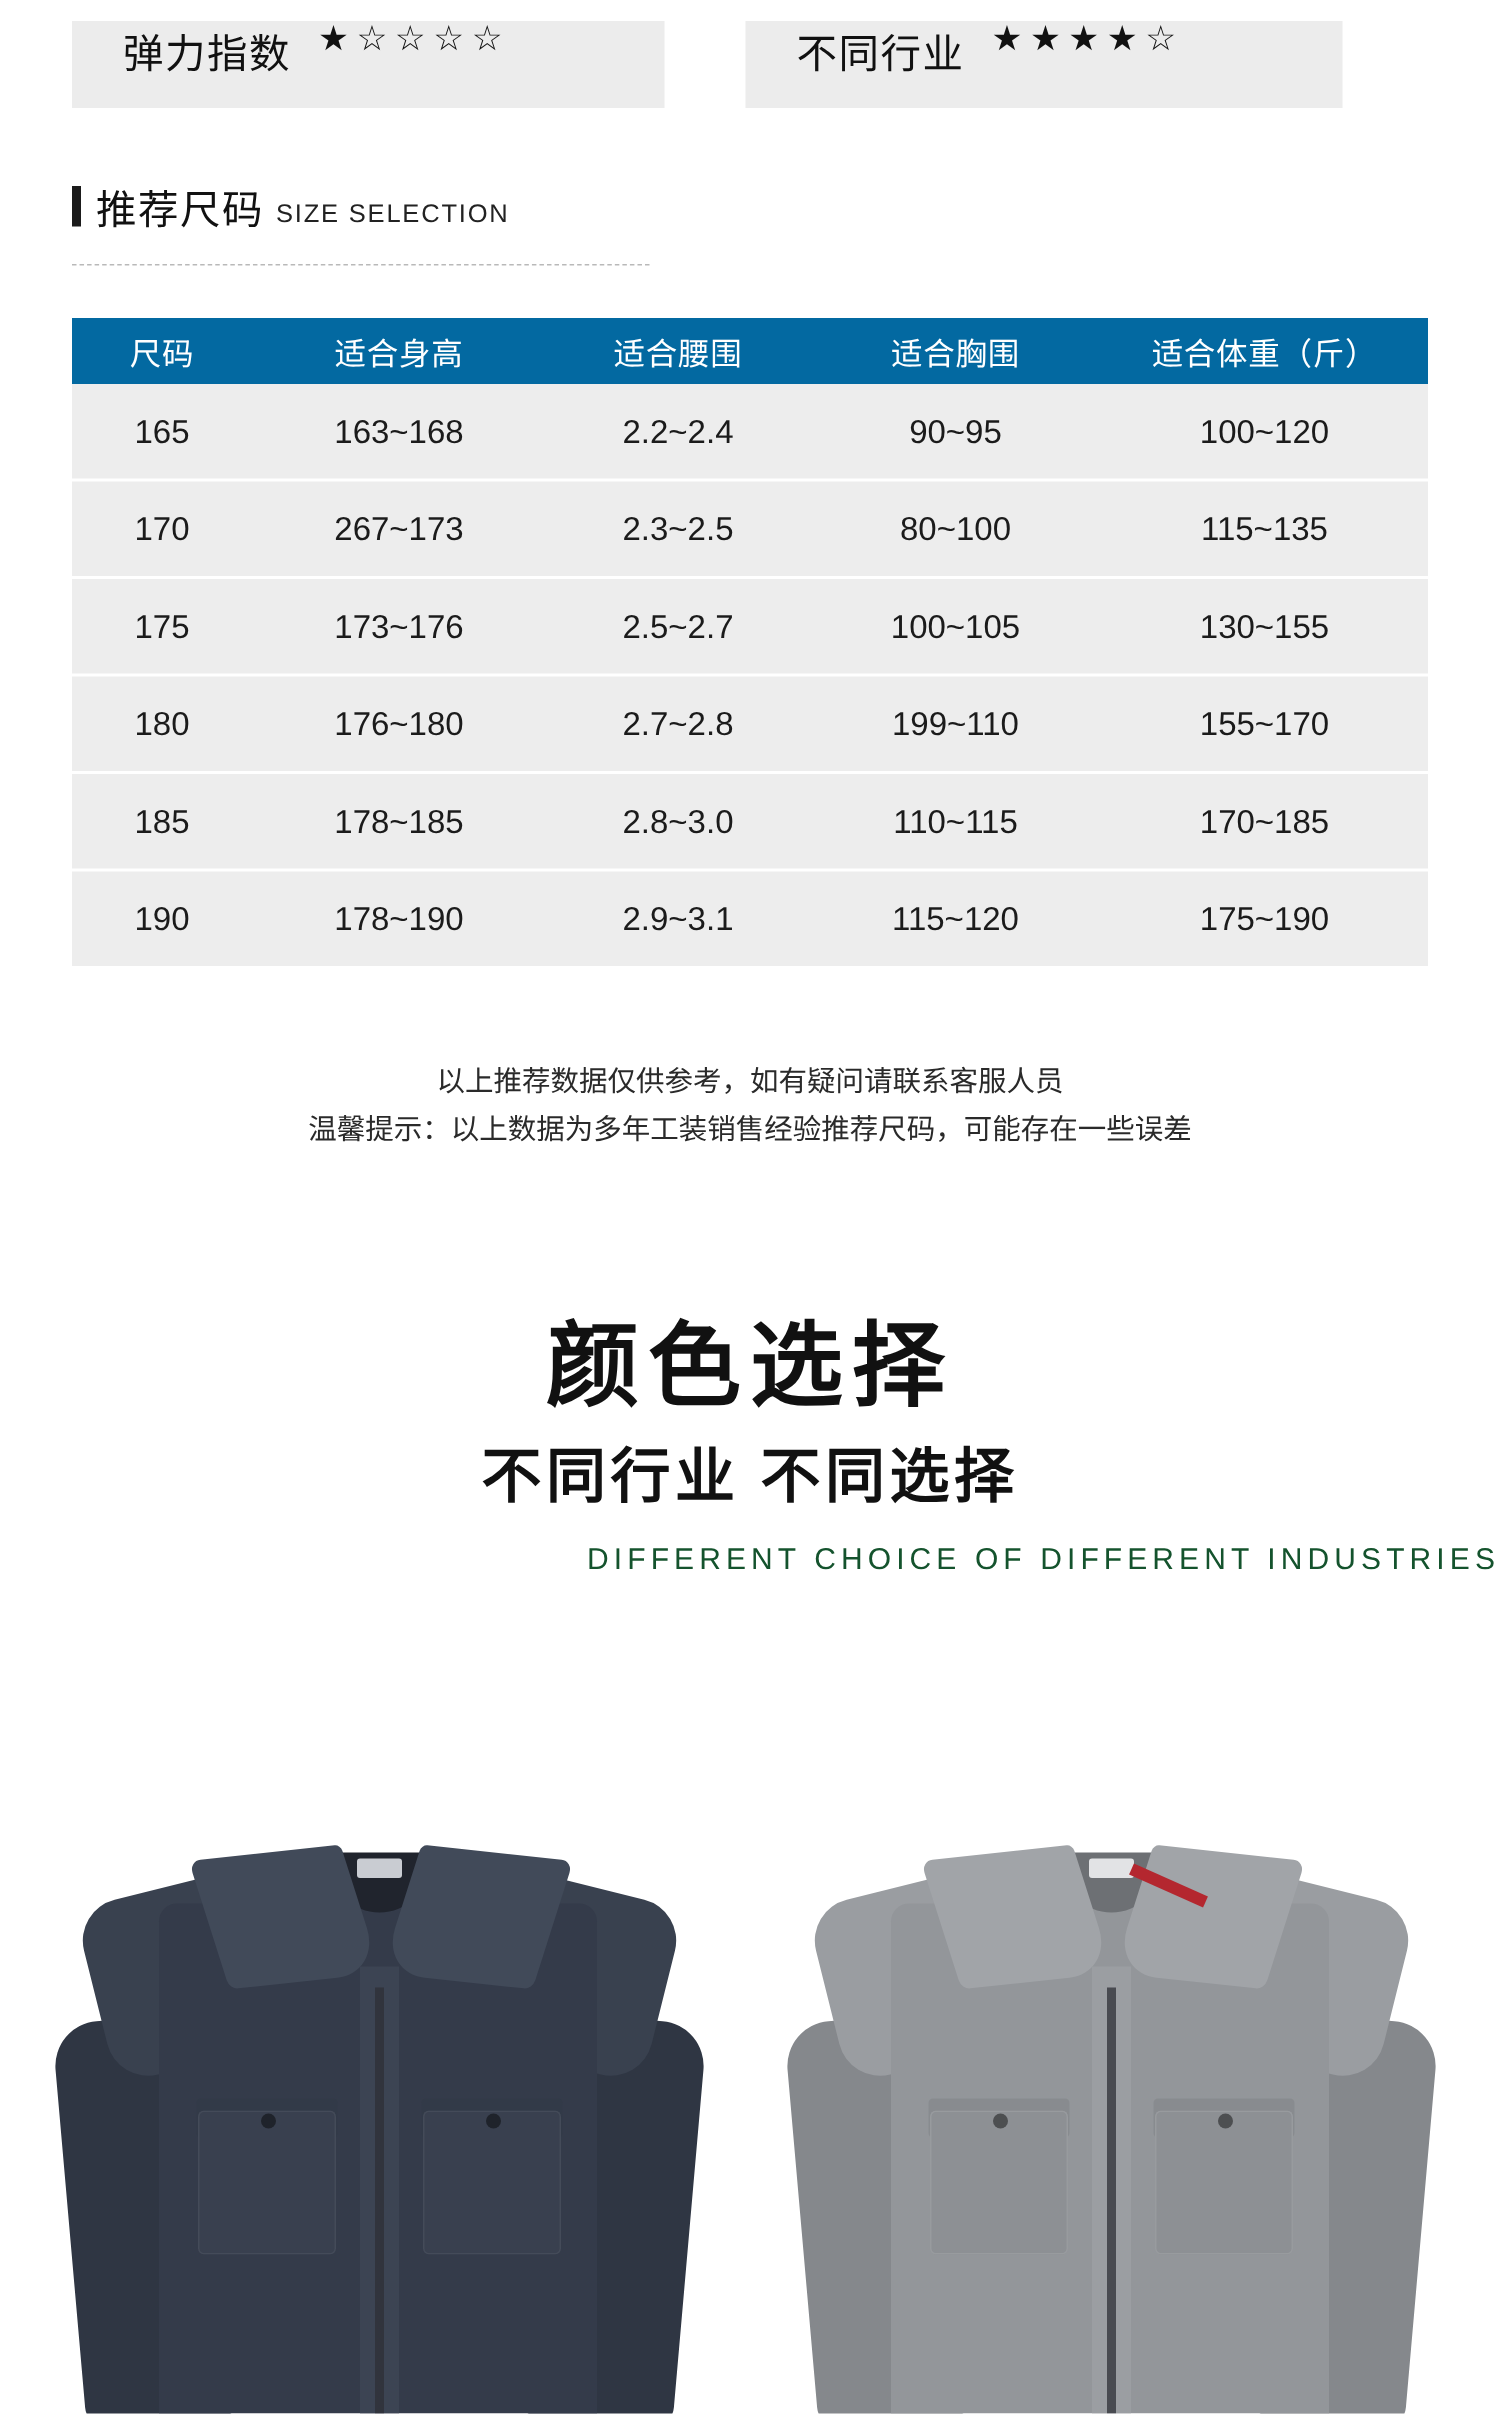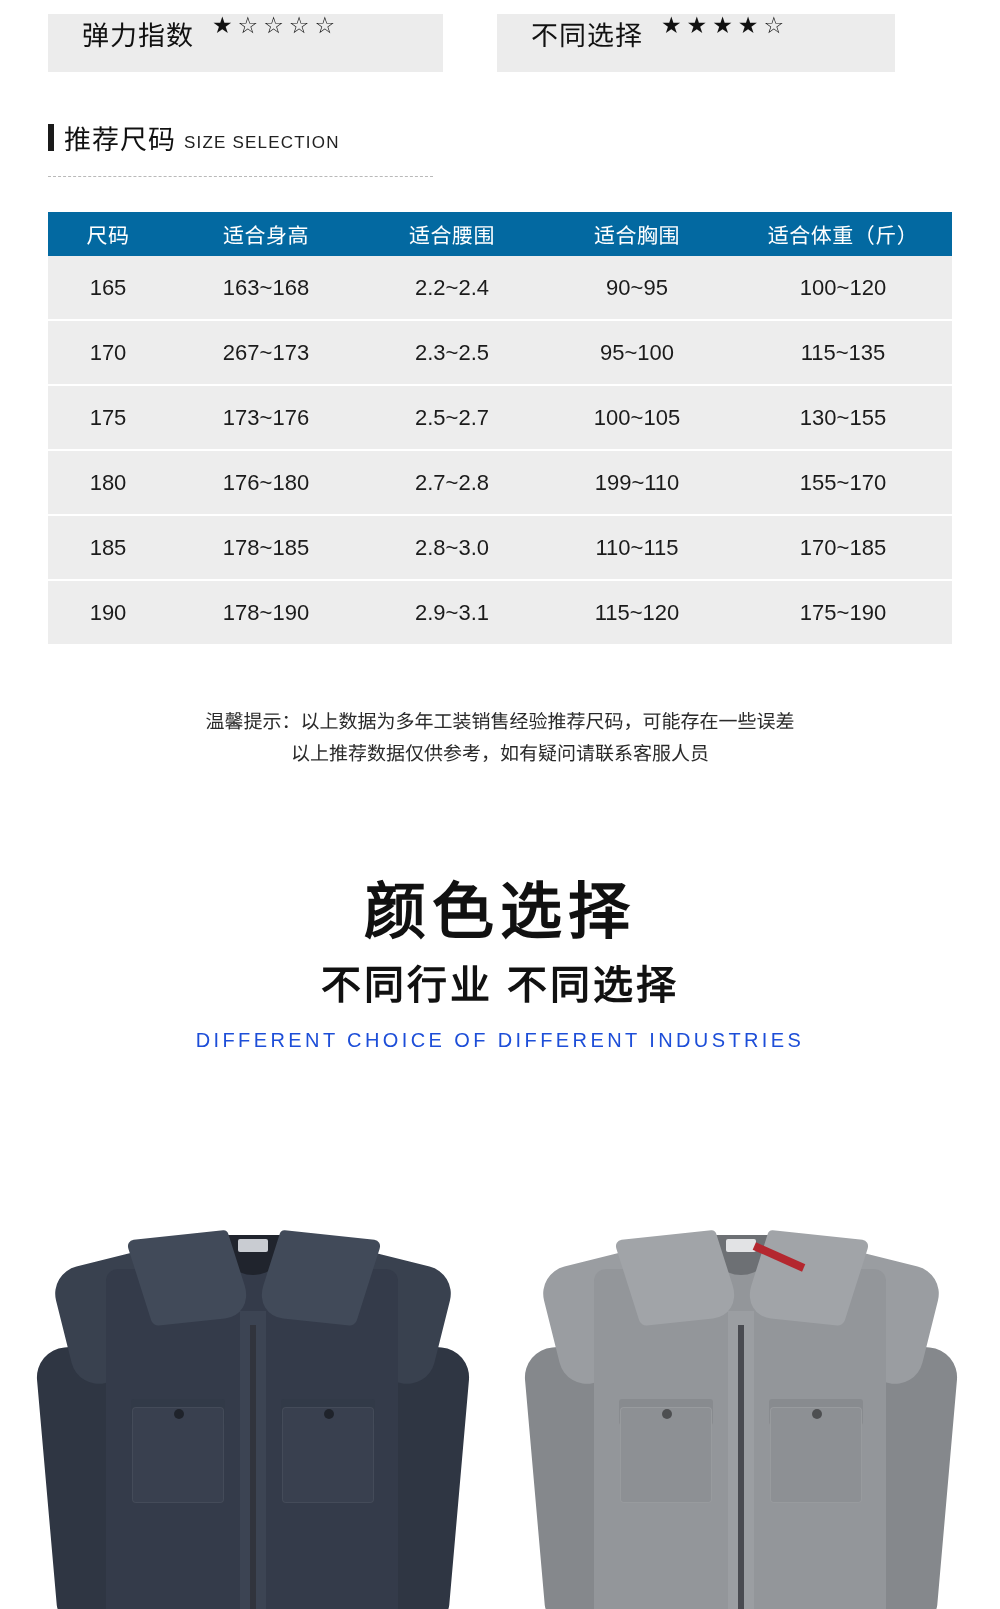--- a/index.html
+++ b/index.html
@@ -150,22 +150,23 @@
     font-size: 40px;
     font-weight: bold;
     letter-spacing: 3px;
     color: #111;
     line-height: 1.5;
     margin-top: 8px;
   }
   .color-sub-en {
     font-size: 20px;
     letter-spacing: 3.4px;
-    color: #1d4ed8;
+    color: #14532d;
     margin-top: 14px;
+    text-align: right;
   }
 
   
   .jackets {
     position: absolute;
     top: 1195px;
     left: 0;
     width: 1000px;
     height: 414px;
   }
@@ -310,21 +311,21 @@
 </style>
 </head>
 <body>
 
 <div class="index-row">
   <div class="index-box left">
     <span class="index-label">弹力指数</span>
     <span class="stars">★☆☆☆☆</span>
   </div>
   <div class="index-box right">
-    <span class="index-label">不同选择</span>
+    <span class="index-label">不同行业</span>
     <span class="stars">★★★★☆</span>
   </div>
 </div>
 
 <div class="size-heading">
   <span class="heading-bar"></span>
   <span class="heading-cn">推荐尺码</span>
   <span class="heading-en">SIZE SELECTION</span>
 </div>
 <div class="heading-dash"></div>
@@ -351,21 +352,21 @@
       <td>165</td>
       <td>163~168</td>
       <td>2.2~2.4</td>
       <td>90~95</td>
       <td>100~120</td>
     </tr>
     <tr>
       <td>170</td>
       <td>267~173</td>
       <td>2.3~2.5</td>
-      <td>95~100</td>
+      <td>80~100</td>
       <td>115~135</td>
     </tr>
     <tr>
       <td>175</td>
       <td>173~176</td>
       <td>2.5~2.7</td>
       <td>100~105</td>
       <td>130~155</td>
     </tr>
     <tr>
@@ -386,22 +387,22 @@
       <td>190</td>
       <td>178~190</td>
       <td>2.9~3.1</td>
       <td>115~120</td>
       <td>175~190</td>
     </tr>
   </tbody>
 </table>
 
 <div class="tips">
+  <div>以上推荐数据仅供参考，如有疑问请联系客服人员</div>
   <div>温馨提示：以上数据为多年工装销售经验推荐尺码，可能存在一些误差</div>
-  <div>以上推荐数据仅供参考，如有疑问请联系客服人员</div>
 </div>
 
 <div class="color-title-wrap">
   <div class="color-title-cn">颜色选择</div>
   <div class="color-sub-cn">不同行业  不同选择</div>
   <div class="color-sub-en">DIFFERENT CHOICE OF DIFFERENT INDUSTRIES</div>
 </div>
 
 <div class="jackets">
 

